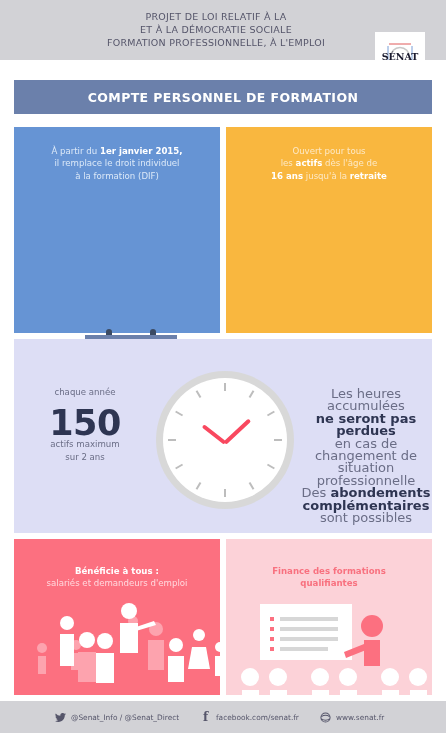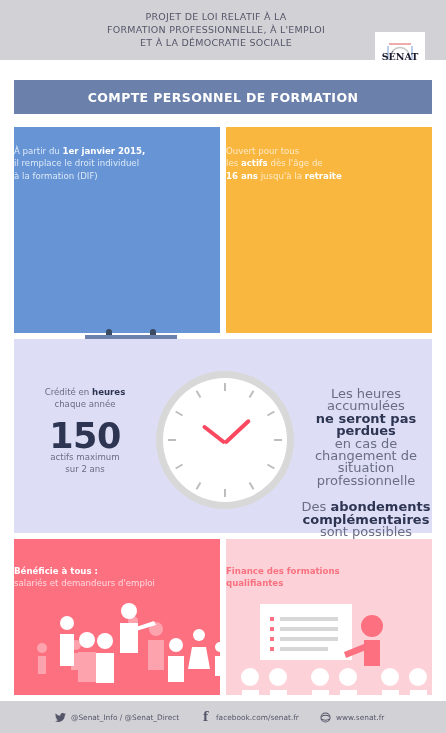--- a/index.html
+++ b/index.html
@@ -42,21 +42,21 @@
     background:#6b80ab;
     display:flex;align-items:center;justify-content:center;
   }
   .banner-text{
     color:#ffffff;font-size:12.5px;font-weight:bold;letter-spacing:.4px;
   }
 
   
   .panel{position:absolute;}
   .panel-txt{
-    position:absolute;left:0;width:100%;
+    position:absolute;left:0;width:100%;text-align:center;
     font-size:8.6px;line-height:12.4px;
   }
   .panel-txt b{font-weight:bold;}
 
   .p-blue{left:14px;top:127px;width:206px;height:206px;background:#6694d4;}
   .p-blue .panel-txt{top:18px;color:#dce9f8;}
   .p-blue .panel-txt b{color:#ffffff;}
 
   .p-orange{left:226px;top:127px;width:206px;height:206px;background:#f9b73f;}
   .p-orange .panel-txt{top:18px;color:#fde9c6;}
@@ -112,21 +112,21 @@
   .lav-left b{color:#2e3552;}
   .lav-big{
     color:#2e3552;font-size:35px;font-weight:bold;line-height:30px;
     margin-top:10px;letter-spacing:-.5px;
   }
   .lav-right{
     position:absolute;left:300px;top:388px;width:132px;text-align:center;
     color:#6a6d86;font-size:13px;line-height:12.4px;
   }
   .lav-right b{color:#2e3552;}
-  .lav-right .blk2{margin-top:14px;}
+  .lav-right .blk2{}
 
   
   .crowd{position:absolute;left:14px;top:595px;width:206px;height:100px;}
   .classroom{position:absolute;left:226px;top:600px;width:206px;height:95px;}
 
   
   .footer{
     position:absolute;left:0;top:701px;width:446px;height:44px;
     background:#d2d2d6;
   }
@@ -142,22 +142,22 @@
   .fb-glyph{font-family:"DejaVu Serif",serif;font-weight:bold;font-size:12px;color:#55556a;line-height:11px;}
 </style>
 </head>
 <body>
 
 <div class="page">
 
   <div class="topbar">
     <div class="topbar-title">
       <div>PROJET DE LOI RELATIF À LA</div>
+      <div>ET À LA DÉMOCRATIE SOCIALE</div>
       <div>FORMATION PROFESSIONNELLE, À L'EMPLOI</div>
-      <div>ET À LA DÉMOCRATIE SOCIALE</div>
     </div>
     <div class="senat-logo">
       <svg width="50" height="50" viewBox="0 0 50 50">
         <line x1="14" y1="12" x2="36" y2="12" stroke="#e05a5a" stroke-width="1"></line>
         <line x1="14" y1="39" x2="36" y2="39" stroke="#e05a5a" stroke-width="1"></line>
         <line x1="13" y1="14" x2="13" y2="37" stroke="#7a9ed6" stroke-width="1"></line>
         <line x1="37" y1="14" x2="37" y2="37" stroke="#7a9ed6" stroke-width="1"></line>
         <circle cx="25" cy="25" r="9.5" fill="none" stroke="#c9c9c9" stroke-width="1.6"></circle>
         <path d="M16 28 q9 6 18 0 q-9 5 -18 0z" fill="#2e5aa8"></path>
         <path d="M16.5 30.5 q8.5 5 17 0 q-8.5 4 -17 0z" fill="#d04040"></path>
@@ -222,23 +222,20 @@
       <div>
         <b>16 ans</b><span> jusqu'à la </span><b>retraite</b>
       </div>
     </div>
 
   </div>
 
   <div class="panel p-lav"></div>
 
   <div class="lav-left">
-    <div>
-      <span>Crédité en </span><b>heures</b>
-    </div>
     <div>chaque année</div>
     <div class="lav-big">150</div>
     <div>actifs maximum</div>
     <div>sur 2 ans</div>
   </div>
 
   <div class="clock">
     <div class="clock-ring"></div>
     <div class="clock-face"></div>
     <div class="tick" style="transform:rotate(0deg)"></div>

